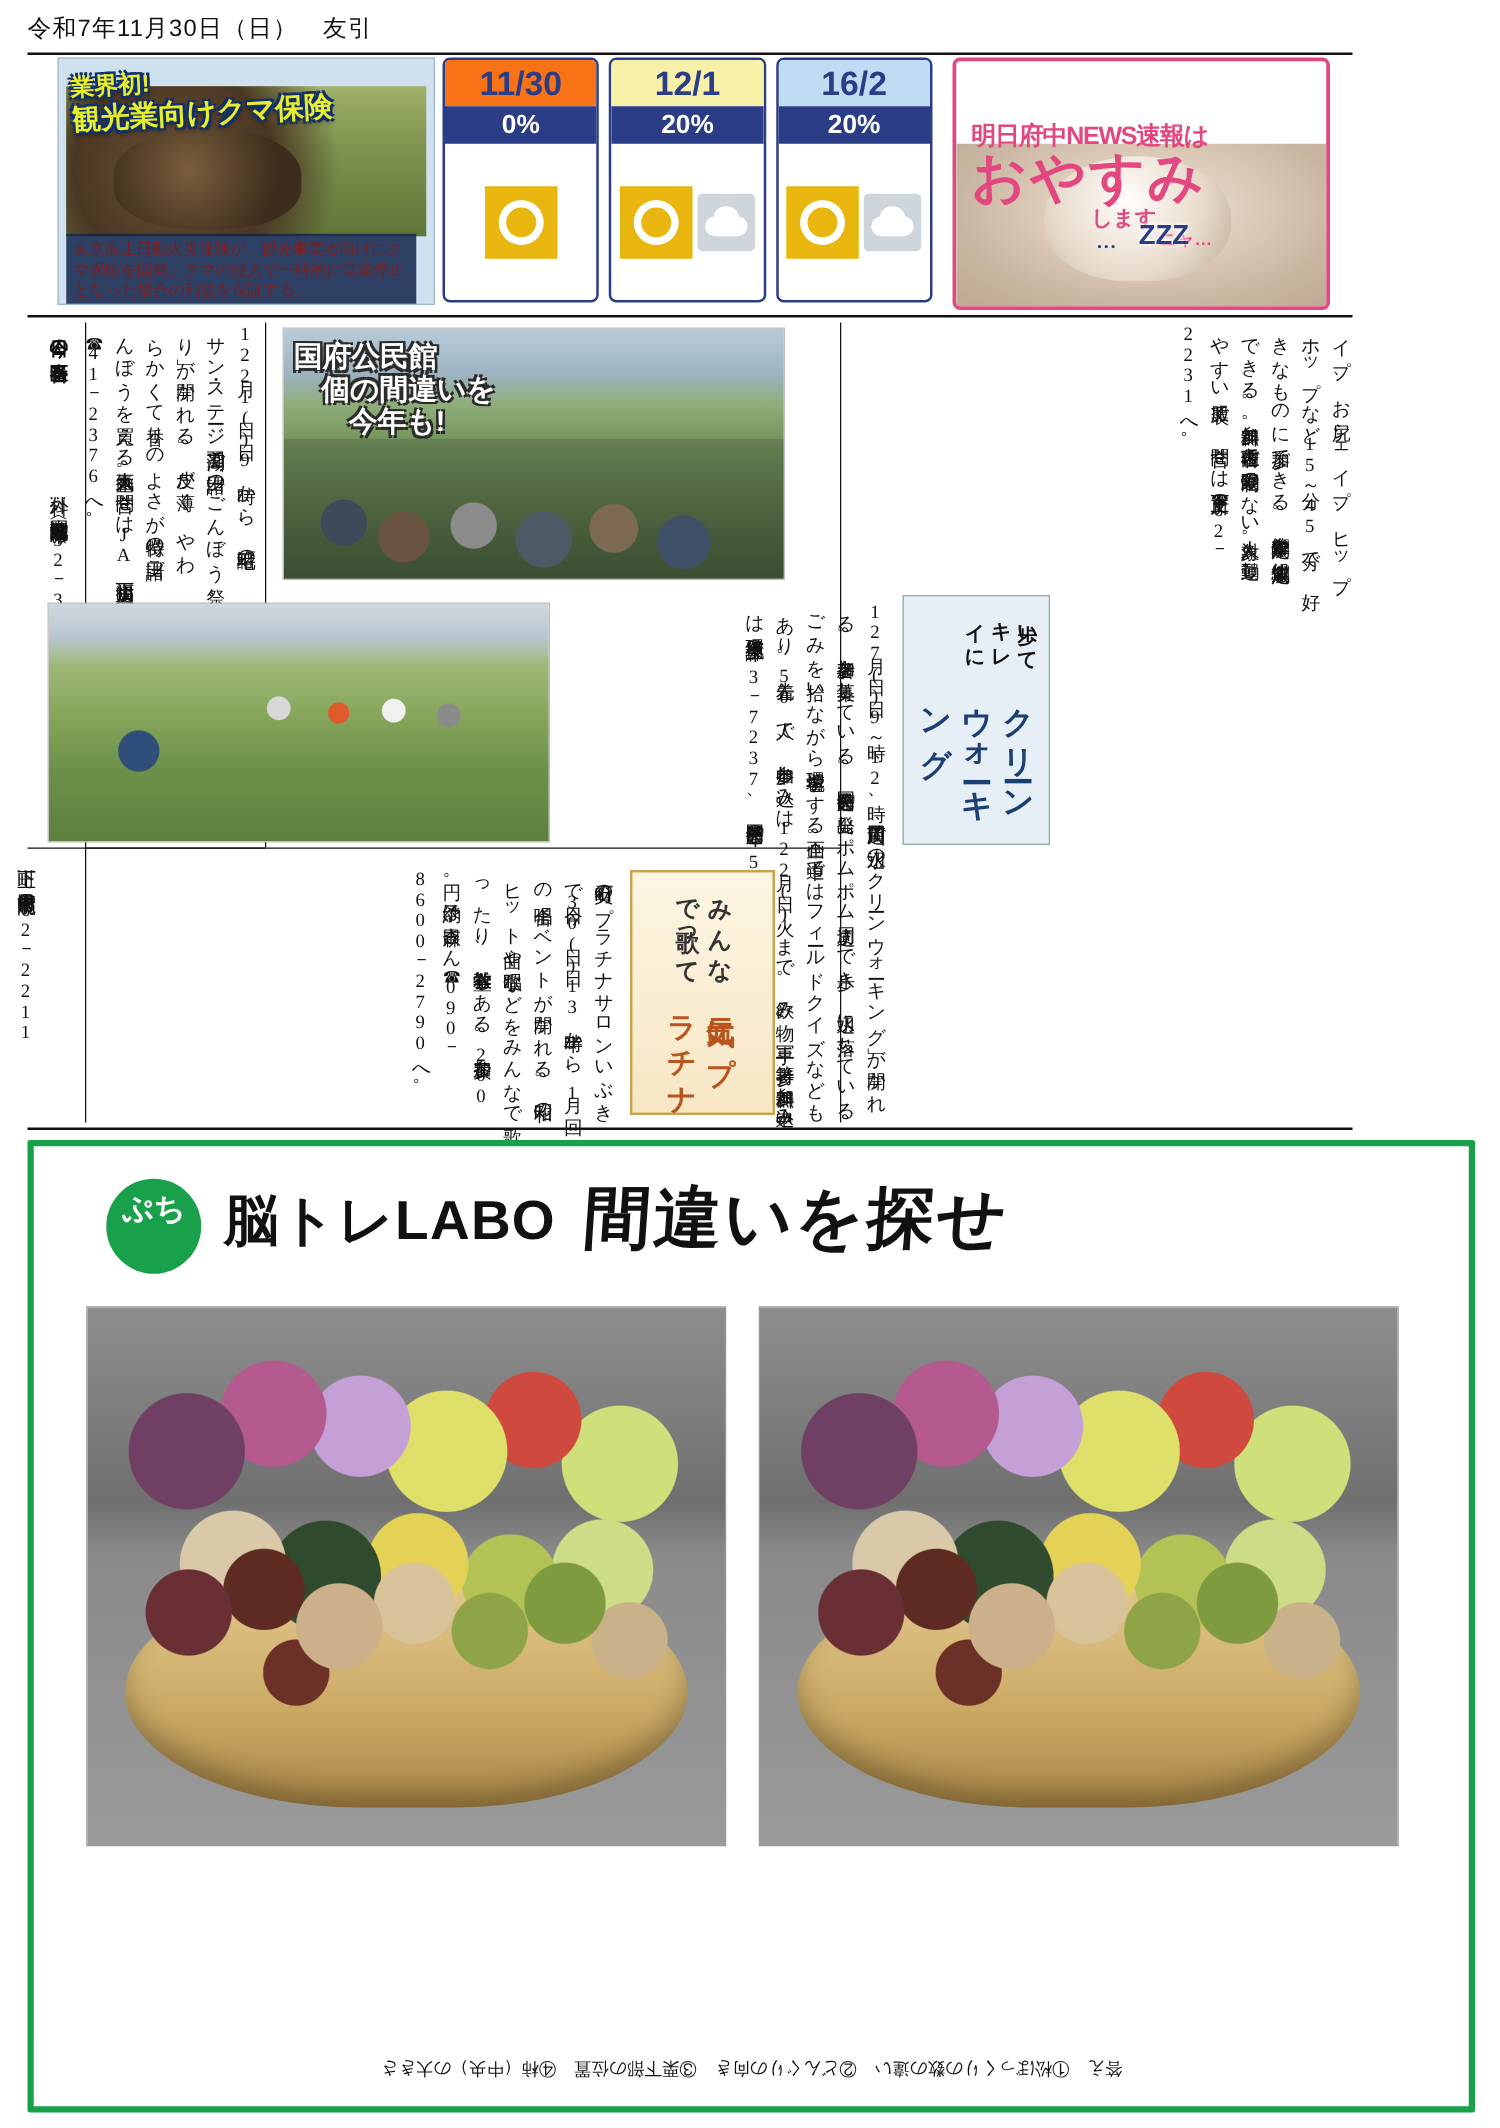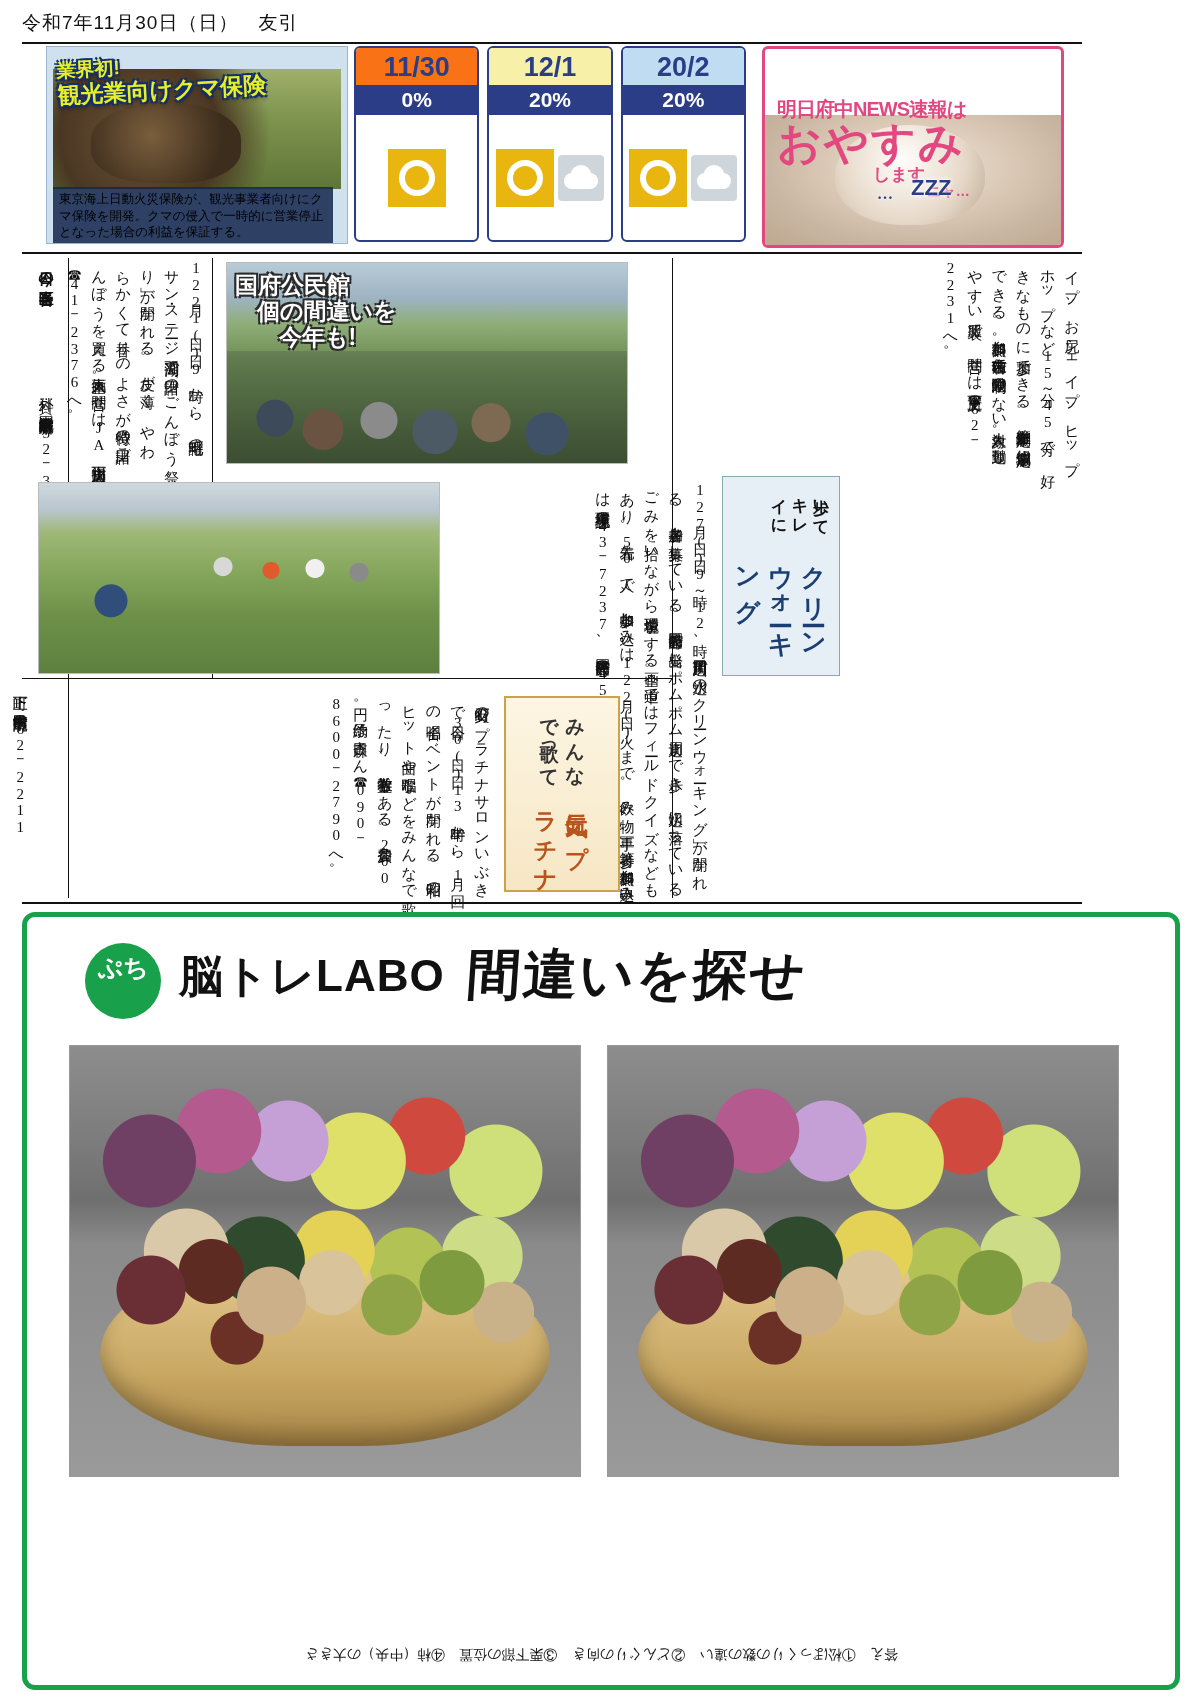--- a/index.html
+++ b/index.html
@@ -77,21 +77,21 @@
       -2px 2px 0 #12306b, 2px 2px 0 #12306b,
       0 3px 4px rgba(0,0,0,.5);
     transform: rotate(-3deg);
   }
   .bear-title .big { font-size: 23px; }
   .bear-caption {
     position: absolute;
     left: 6px; top: 140px;
     width: 280px;
     background: rgba(20,38,78,.86);
-    color: #000000;
+    color: #7f1d1d;
     font-size: 12.5px;
     line-height: 1.32;
     padding: 4px 6px;
     box-sizing: border-box;
     font-family: "Liberation Sans", sans-serif;
   }
 
   .wcards {
     position: absolute;
     left: 332px; top: 2px;
@@ -324,21 +324,21 @@
       radial-gradient(circle at 69% 45%, #f0f0f0 0 9px, transparent 10px),
       radial-gradient(circle at 80% 47%, #8a8a8a 0 9px, transparent 10px);
   }
 
   
   .puzzle {
     position: absolute;
     left: 22px; top: 912px;
     width: 1158px; height: 778px;
     border: 5px solid #18a04a;
-    border-radius: 13px;
+    border-radius: 2px;
     box-sizing: border-box;
     background: #fff;
   }
   .puzzle-head {
     position: absolute;
     left: 0; top: 8px; width: 100%;
     height: 110px;
   }
   .petit {
     position: absolute;
@@ -472,21 +472,21 @@
       </div>
       <div class="wcard c2">
         <div class="d">12/1</div>
         <div class="p">20%</div>
         <div class="wicons">
           <span class="sun"></span>
           <span class="cloud"></span>
         </div>
       </div>
       <div class="wcard c3">
-        <div class="d">20/2</div>
+        <div class="d">16/2</div>
         <div class="p">20%</div>
         <div class="wicons">
           <span class="sun"></span>
           <span class="cloud"></span>
         </div>
       </div>
     </div>
 
     <div class="cat-ad">
       <div class="cat-photo"></div>

